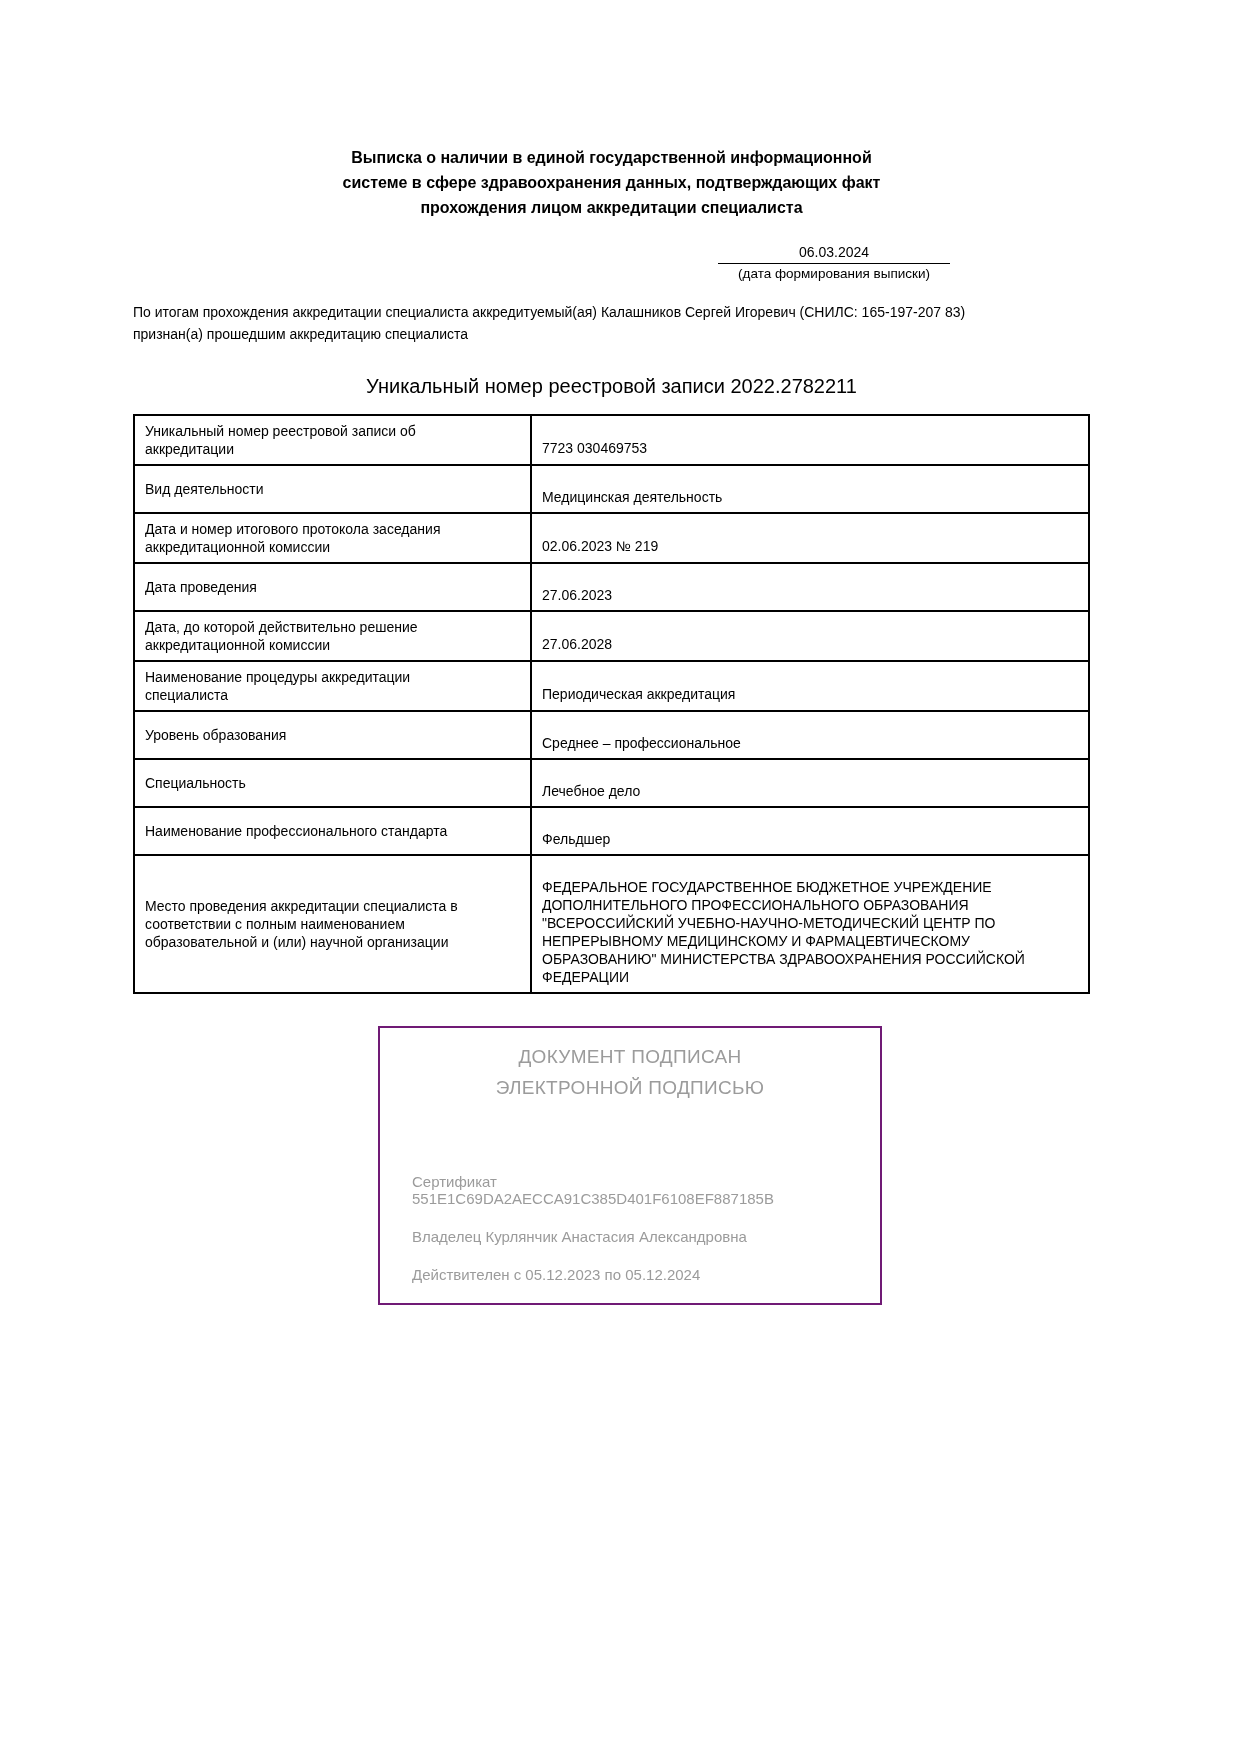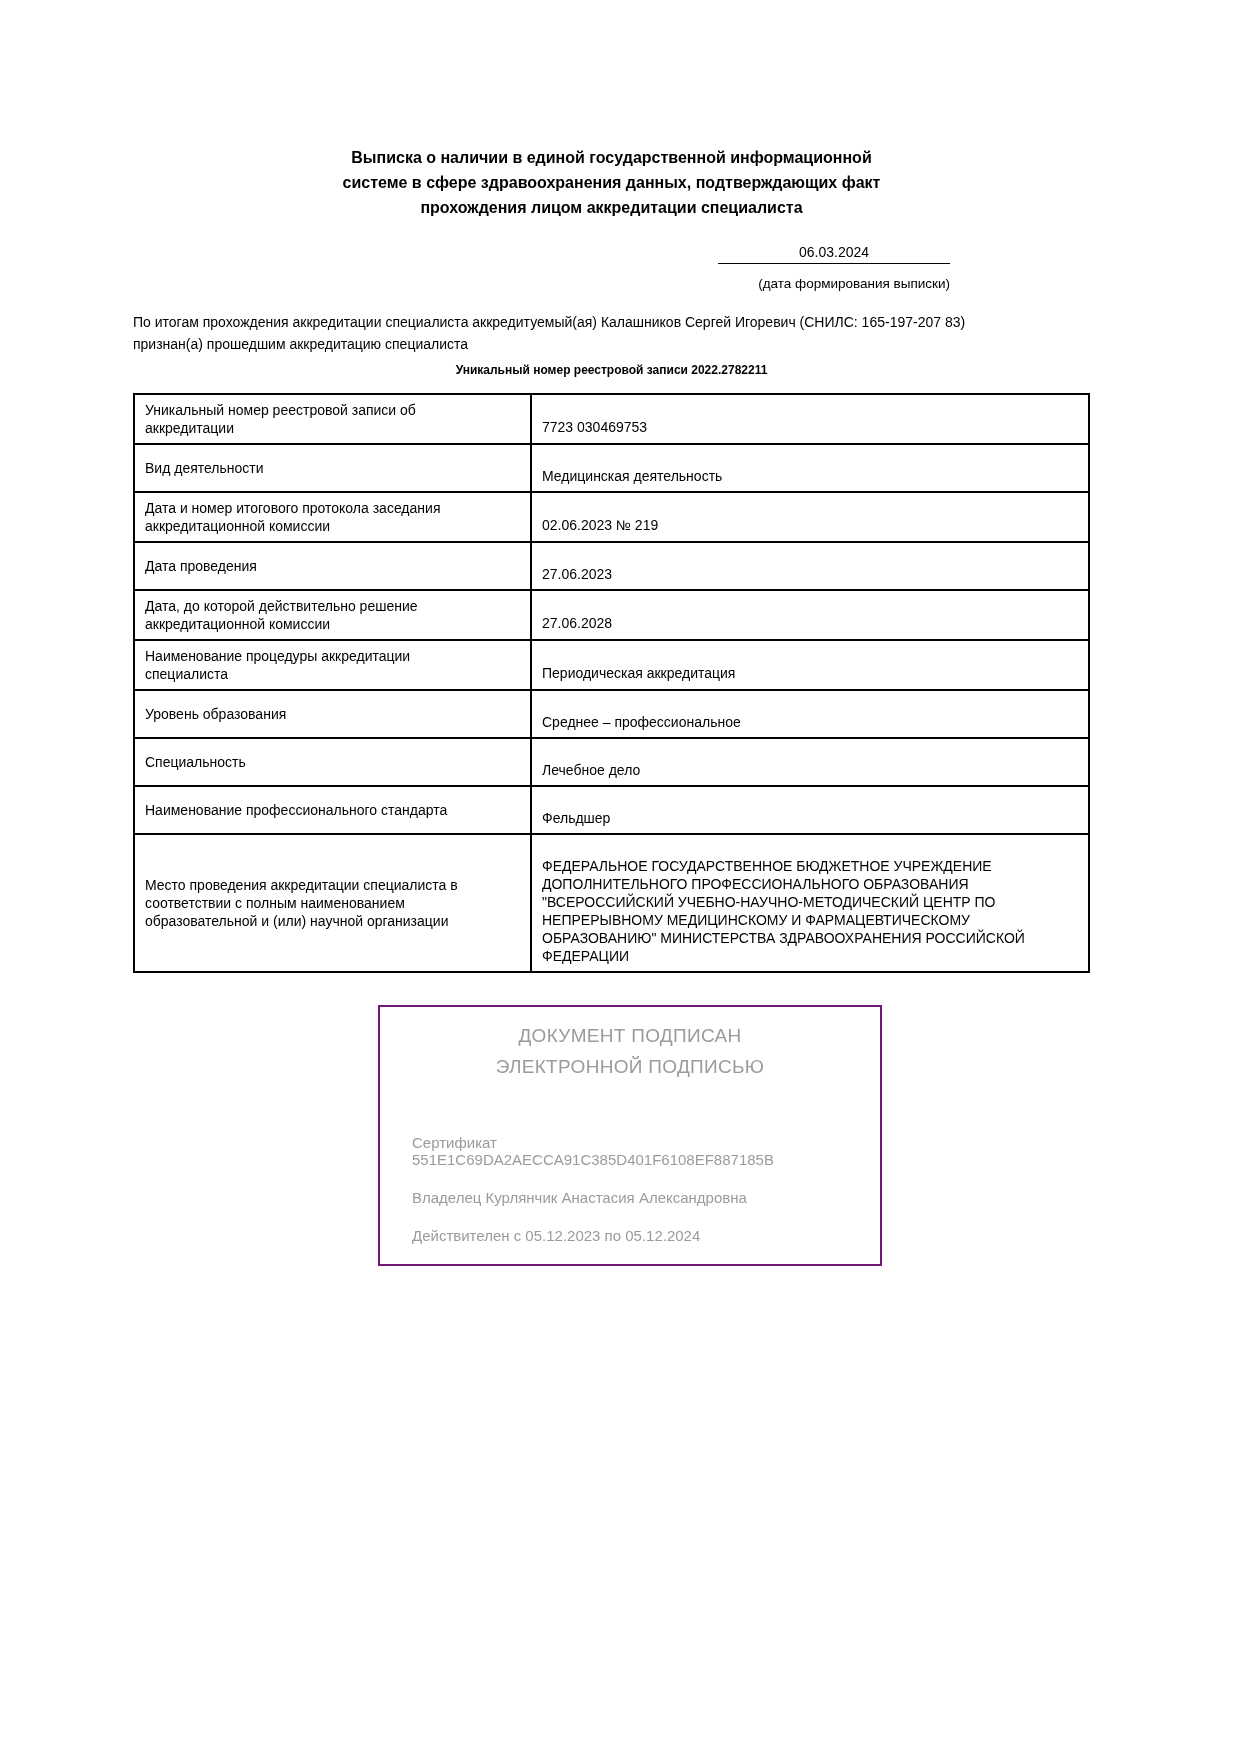--- a/index.html
+++ b/index.html
@@ -31,40 +31,39 @@
     margin: 24px 140px 0 auto;
     text-align: center;
   }
   .date-value {
     font-size: 14px;
     padding-bottom: 3px;
     border-bottom: 1.5px solid #000;
   }
   .date-caption {
     font-size: 13.5px;
-    margin-top: 12px;
-    text-align: right;
+    margin-top: 2px;
   }
   .intro {
     margin-top: 20px;
     font-size: 14px;
     line-height: 22px;
     text-align: left;
   }
   .section-heading {
     margin-top: 44px;
     font-size: 14.5px;
     text-align: center;
     text-decoration: underline;
     text-underline-offset: 3px;
   }
   .registry-heading {
-    margin-top: 8px;
-    font-size: 12px;
-    font-weight: bold;
+    margin-top: 30px;
+    font-size: 20px;
+    font-weight: normal;
     text-align: center;
   }
   table.acc-table {
     margin-top: 16px;
     width: 100%;
     border-collapse: collapse;
   }
   table.acc-table td {
     border: 2px solid #000;
     font-size: 14px;
@@ -86,21 +85,21 @@
     color: #9b9b9b;
     padding: 18px 32px 20px;
   }
   .sig-header {
     text-align: center;
     font-size: 19px;
     letter-spacing: 0.3px;
   }
   .sig-header + .sig-header { margin-top: 9px; }
   .sig-details {
-    margin-top: 56px;
+    margin-top: 74px;
     font-size: 15px;
   }
   .sig-line + .sig-line { margin-top: 21px; }
 </style>
 </head>
 <body>
 
 <div class="page">
   <div class="content">
 

